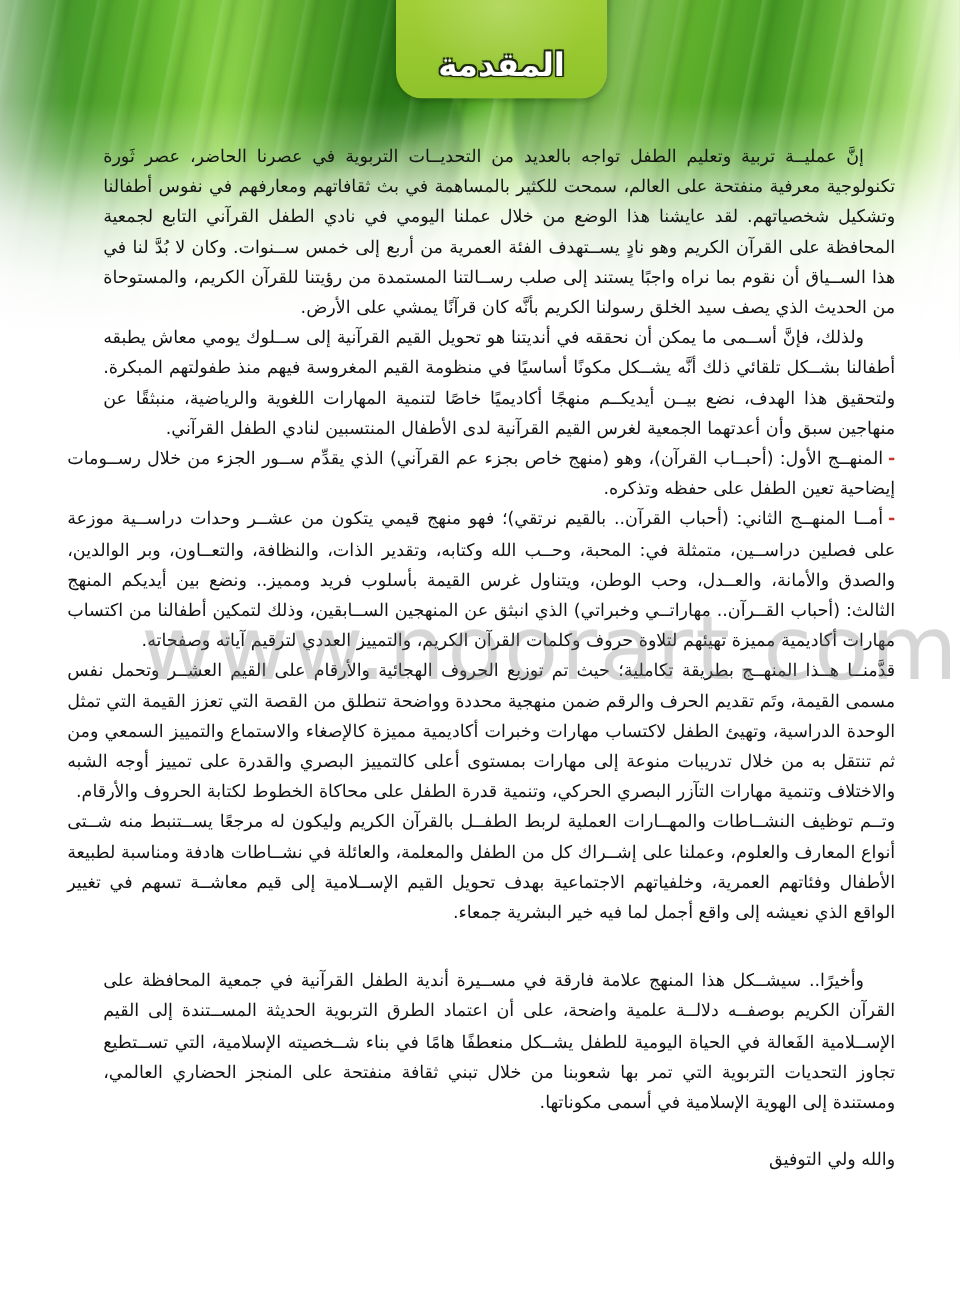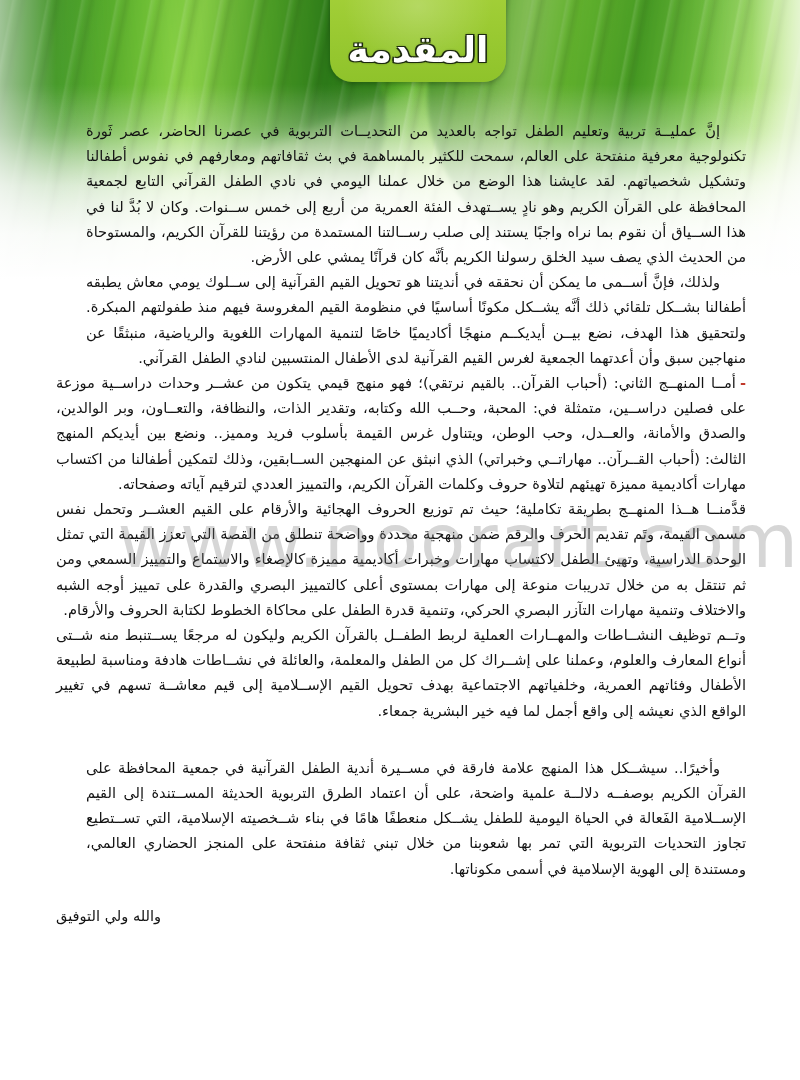--- a/index.html
+++ b/index.html
@@ -147,21 +147,21 @@
     border-radius: 0 0 22px 22px;
     box-shadow: 0 2px 5px rgba(0,0,0,0.25);
     display: flex;
     align-items: flex-end;
     justify-content: center;
     padding-bottom: 12px;
     box-sizing: border-box;
   }
   .title-text {
     font-family: "DejaVu Sans", "Liberation Sans", sans-serif;
-    font-size: 36px;
+    font-size: 27px;
     font-weight: bold;
     color: #ffffff;
     letter-spacing: 1px;
     text-shadow:
       -1.4px -1.4px 0 #1d2a10,
        1.4px -1.4px 0 #1d2a10,
       -1.4px  1.4px 0 #1d2a10,
        1.4px  1.4px 0 #1d2a10,
        0 0 3px rgba(0,0,0,0.7);
     white-space: nowrap;
@@ -200,21 +200,21 @@
     color: #c0392b;
     font-weight: bold;
     display: inline-block;
     margin-left: 4px;
   }
 
   .spacer-sm { height: 8px; }
   .spacer-md { height: 32px; }
 
   .closing {
-    text-align: left;
+    text-align: right;
     direction: rtl;
     font-size: 14.6px;
     line-height: 25px;
     color: #131313;
   }
 
   
   .watermark {
     position: absolute;
     top: 498px;
@@ -252,20 +252,21 @@
   </div>
 
   <div class="watermark">www.noorart.com</div>
 
   <div class="content">
 
     <p class="para indent">إنَّ عمليــة تربية وتعليم الطفل تواجه بالعديد من التحديــات التربوية في عصرنا الحاضر، عصر ثَورة تكنولوجية معرفية منفتحة على العالم، سمحت للكثير بالمساهمة في بث ثقافاتهم ومعارفهم في نفوس أطفالنا وتشكيل شخصياتهم. لقد عايشنا هذا الوضع من خلال عملنا اليومي في نادي الطفل القرآني التابع لجمعية المحافظة على القرآن الكريم وهو نادٍ يســتهدف الفئة العمرية من أربع إلى خمس ســنوات. وكان لا بُدَّ لنا في هذا الســياق أن نقوم بما نراه واجبًا يستند إلى صلب رســالتنا المستمدة من رؤيتنا للقرآن الكريم، والمستوحاة من الحديث الذي يصف سيد الخلق رسولنا الكريم بأنَّه كان قرآنًا يمشي على الأرض.</p>
 
     <p class="para indent">ولذلك، فإنَّ أســمى ما يمكن أن نحققه في أنديتنا هو تحويل القيم القرآنية إلى ســلوك يومي معاش يطبقه أطفالنا بشــكل تلقائي ذلك أنَّه يشــكل مكونًا أساسيًا في منظومة القيم المغروسة فيهم منذ طفولتهم المبكرة. ولتحقيق هذا الهدف، نضع بيــن أيديكــم منهجًا أكاديميًا خاصًا لتنمية المهارات اللغوية والرياضية، منبثقًا عن منهاجين سبق وأن أعدتهما الجمعية لغرس القيم القرآنية لدى الأطفال المنتسبين لنادي الطفل القرآني.</p>
 
+    <p class="bullet-item"><span class="dash">-</span><span>المنهــج الأول: (أحبــاب القرآن)، وهو (منهج خاص بجزء عم القرآني) الذي يقدِّم ســور الجزء من خلال رســومات إيضاحية تعين الطفل على حفظه وتذكره.</span></p>
 
     <p class="bullet-item"><span class="dash">-</span><span>أمــا المنهــج الثاني: (أحباب القرآن.. بالقيم نرتقي)؛ فهو منهج قيمي يتكون من عشــر وحدات دراســية موزعة على فصلين دراســين، متمثلة في: المحبة، وحــب الله وكتابه، وتقدير الذات، والنظافة، والتعــاون، وبر الوالدين، والصدق والأمانة، والعــدل، وحب الوطن، ويتناول غرس القيمة بأسلوب فريد ومميز.. ونضع بين أيديكم المنهج الثالث: (أحباب القــرآن.. مهاراتــي وخبراتي) الذي انبثق عن المنهجين الســابقين، وذلك لتمكين أطفالنا من اكتساب مهارات أكاديمية مميزة تهيئهم لتلاوة حروف وكلمات القرآن الكريم، والتمييز العددي لترقيم آياته وصفحاته.</span></p>
 
     <p class="para">قدَّمنــا هــذا المنهــج بطريقة تكاملية؛ حيث تم توزيع الحروف الهجائية والأرقام على القيم العشــر وتحمل نفس مسمى القيمة، وتَم تقديم الحرف والرقم ضمن منهجية محددة وواضحة تنطلق من القصة التي تعزز القيمة التي تمثل الوحدة الدراسية، وتهيئ الطفل لاكتساب مهارات وخبرات أكاديمية مميزة كالإصغاء والاستماع والتمييز السمعي ومن ثم تنتقل به من خلال تدريبات منوعة إلى مهارات بمستوى أعلى كالتمييز البصري والقدرة على تمييز أوجه الشبه والاختلاف وتنمية مهارات التآزر البصري الحركي، وتنمية قدرة الطفل على محاكاة الخطوط لكتابة الحروف والأرقام.</p>
 
     <p class="para">وتــم توظيف النشــاطات والمهــارات العملية لربط الطفــل بالقرآن الكريم وليكون له مرجعًا يســتنبط منه شــتى أنواع المعارف والعلوم، وعملنا على إشــراك كل من الطفل والمعلمة، والعائلة في نشــاطات هادفة ومناسبة لطبيعة الأطفال وفئاتهم العمرية، وخلفياتهم الاجتماعية بهدف تحويل القيم الإســلامية إلى قيم معاشــة تسهم في تغيير الواقع الذي نعيشه إلى واقع أجمل لما فيه خير البشرية جمعاء.</p>
 
     <div class="spacer-md"></div>
 
     <p class="para indent">وأخيرًا.. سيشــكل هذا المنهج علامة فارقة في مســيرة أندية الطفل القرآنية في جمعية المحافظة على القرآن الكريم بوصفــه دلالــة علمية واضحة، على أن اعتماد الطرق التربوية الحديثة المســتندة إلى القيم الإســلامية الفَعالة في الحياة اليومية للطفل يشــكل منعطفًا هامًا في بناء شــخصيته الإسلامية، التي تســتطيع تجاوز التحديات التربوية التي تمر بها شعوبنا من خلال تبني ثقافة منفتحة على المنجز الحضاري العالمي، ومستندة إلى الهوية الإسلامية في أسمى مكوناتها.</p>

